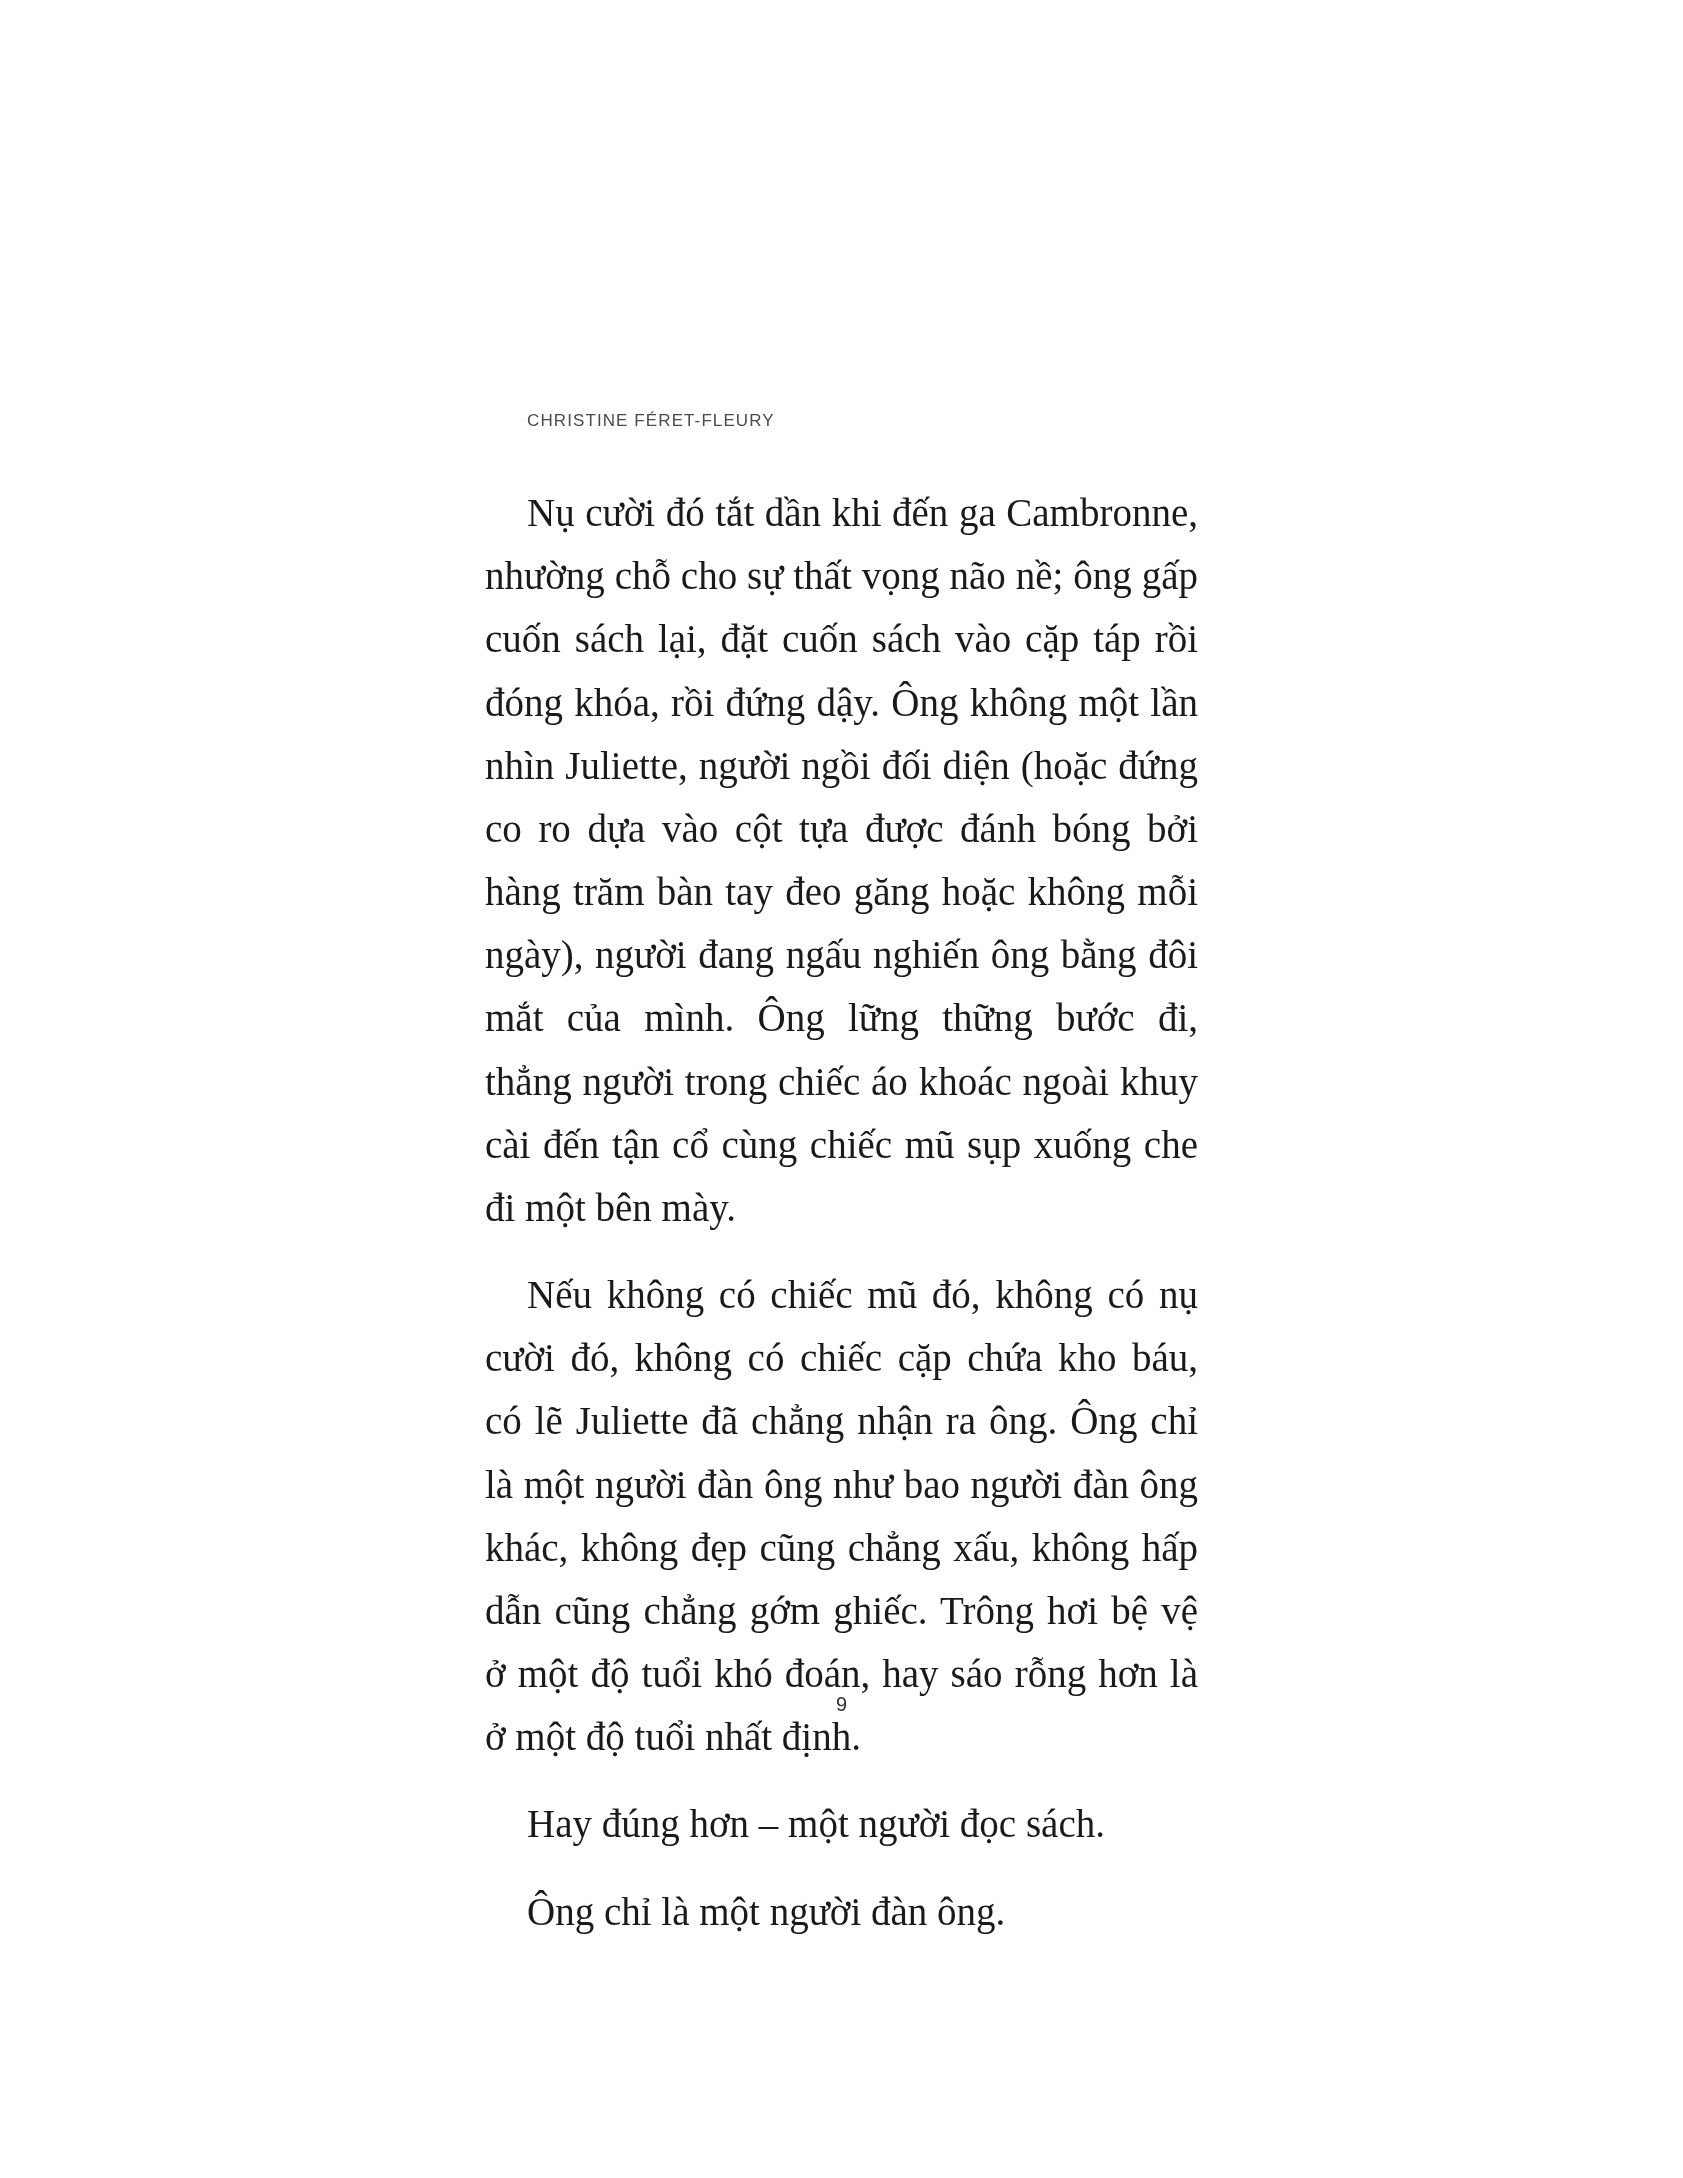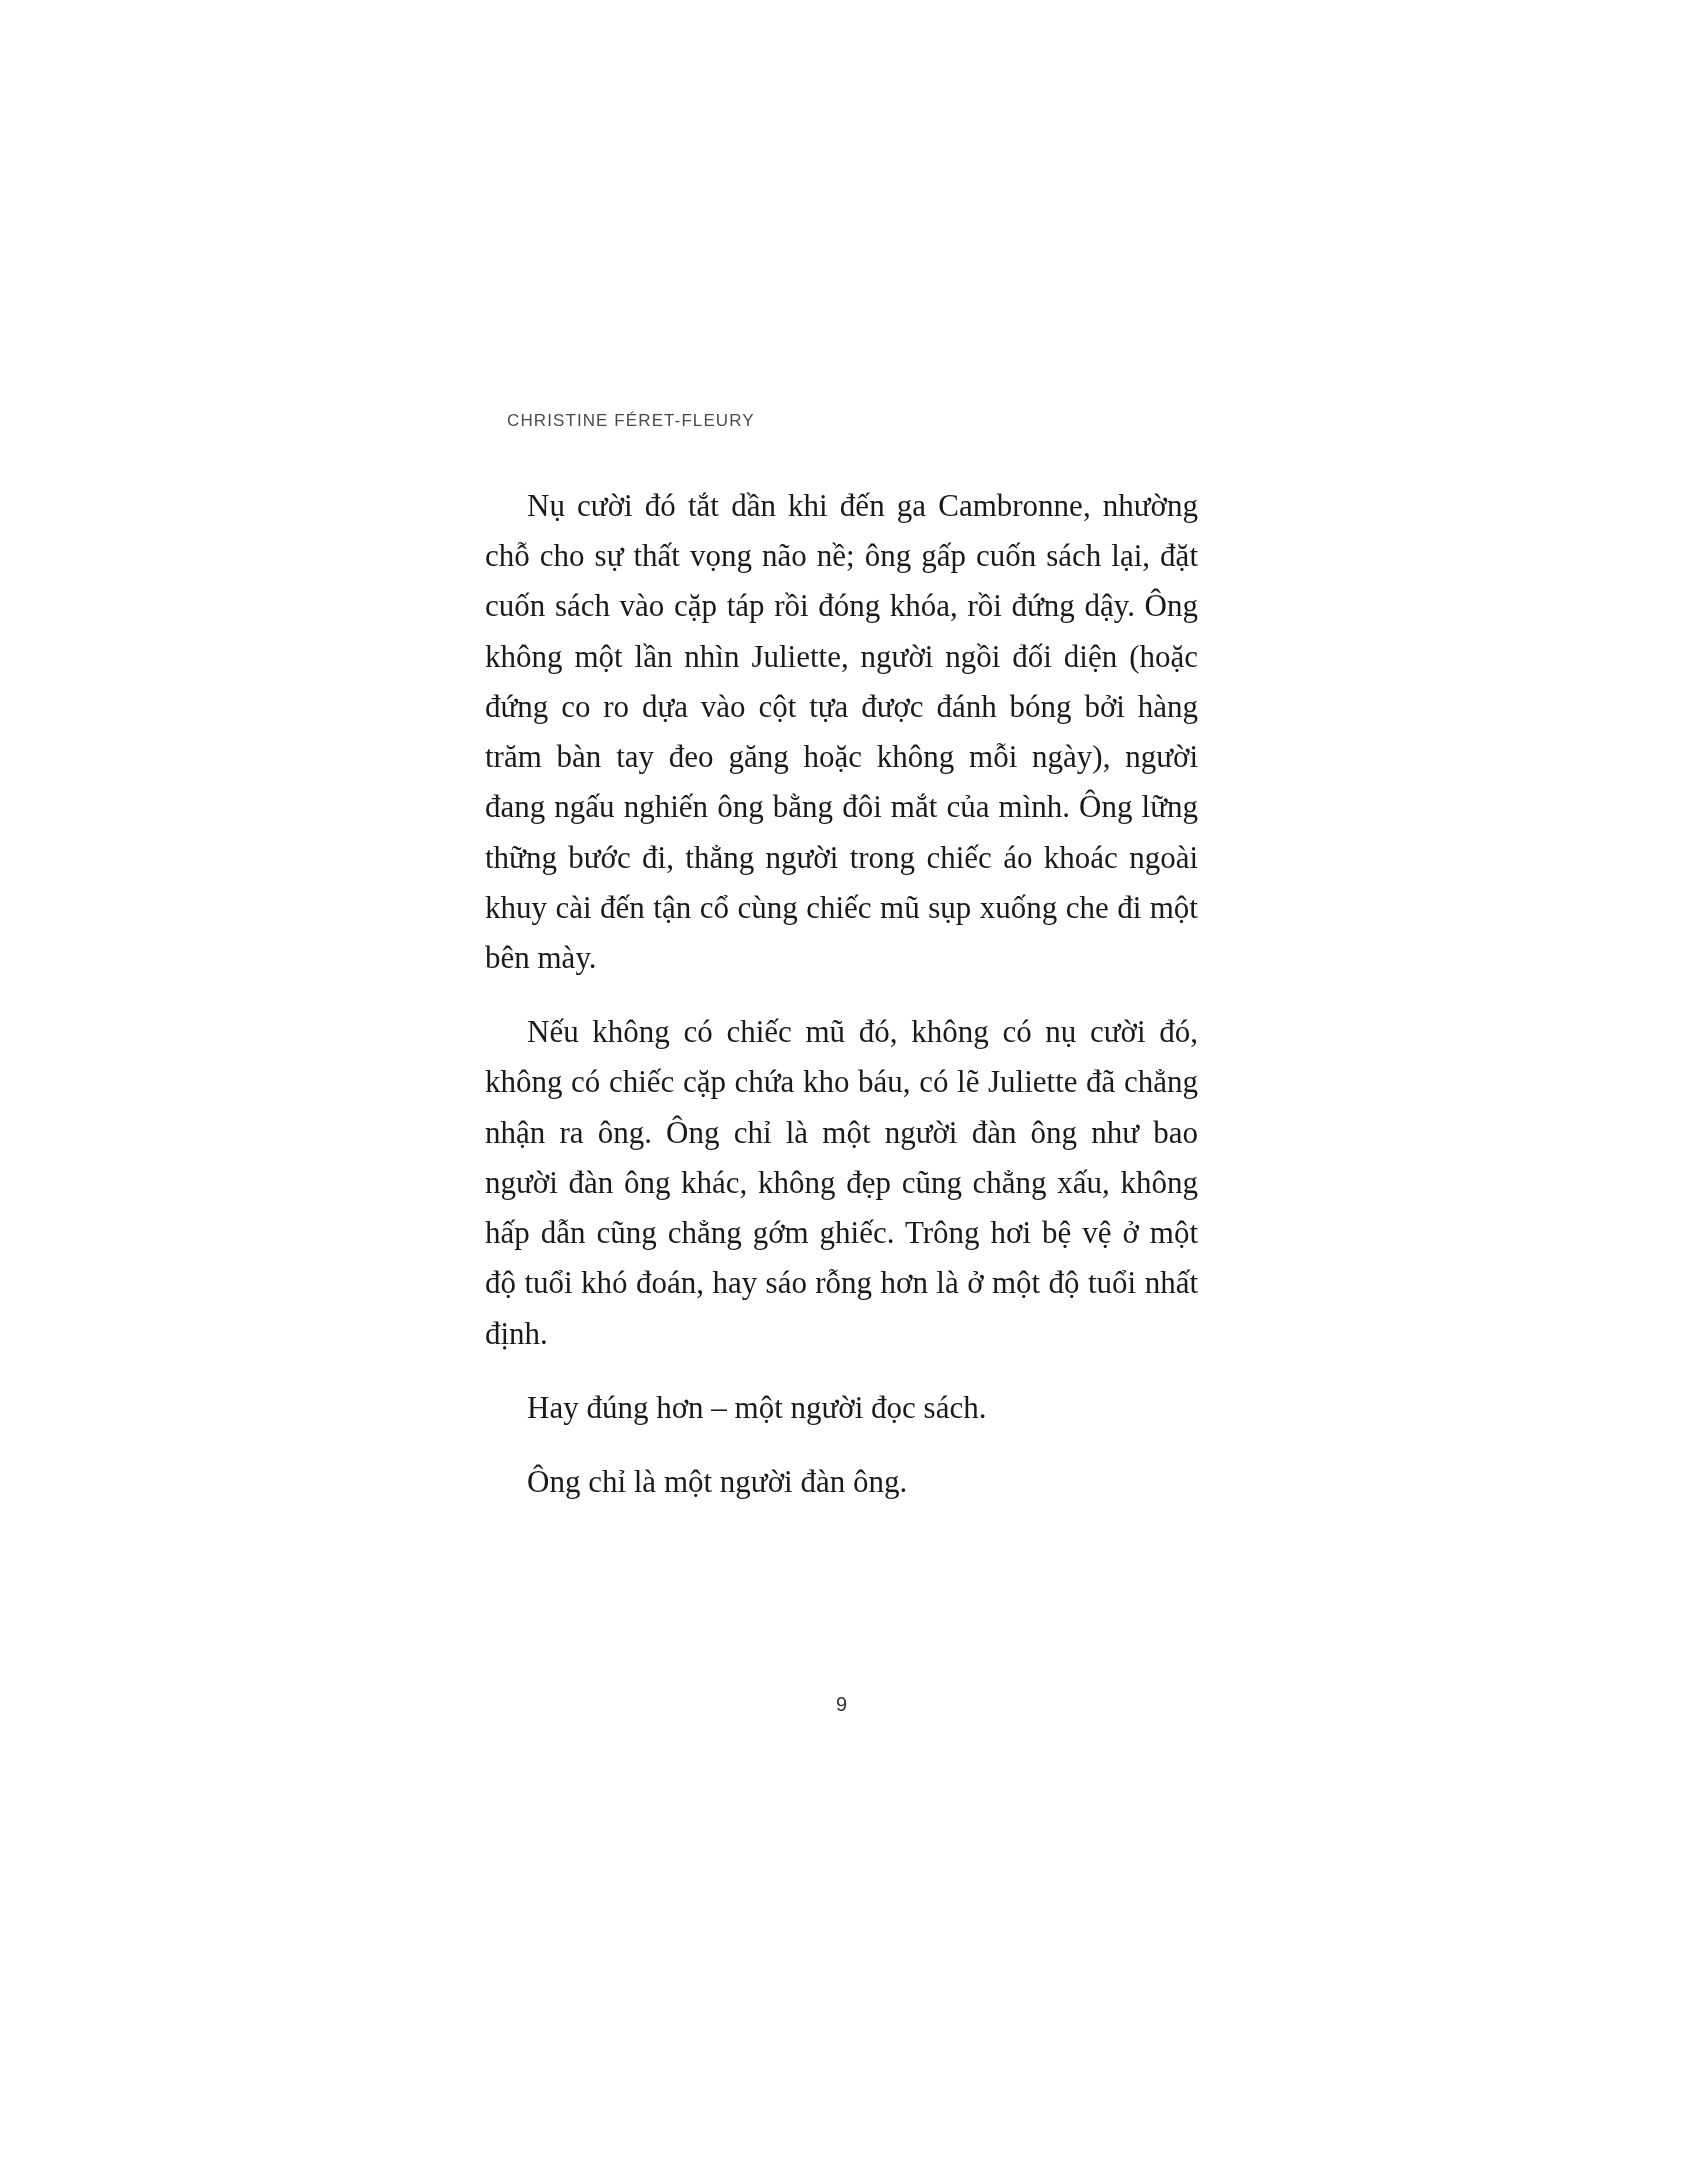--- a/index.html
+++ b/index.html
@@ -25,26 +25,26 @@
     left: 485px;
     top: 411px;
     width: 713px;
   }
   .running-head {
     font-family: "Liberation Sans", sans-serif;
     font-size: 17px;
     letter-spacing: 1.1px;
     color: #4a4a4a;
     text-align: left;
-    margin: 0 0 50px 22px;
+    margin: 0 0 50px 42px;
     white-space: nowrap;
   }
   .body-text p {
     margin: 16px 0 24px 0;
-    font-size: 31px;
+    font-size: 39px;
     line-height: 1.62;
     text-align: justify;
     text-justify: inter-word;
     text-indent: 42px;
     color: #1a1a1a;
     font-family: "Liberation Serif", serif;
     hyphens: none;
   }
   .body-text p:last-child {
     margin-bottom: 0;

